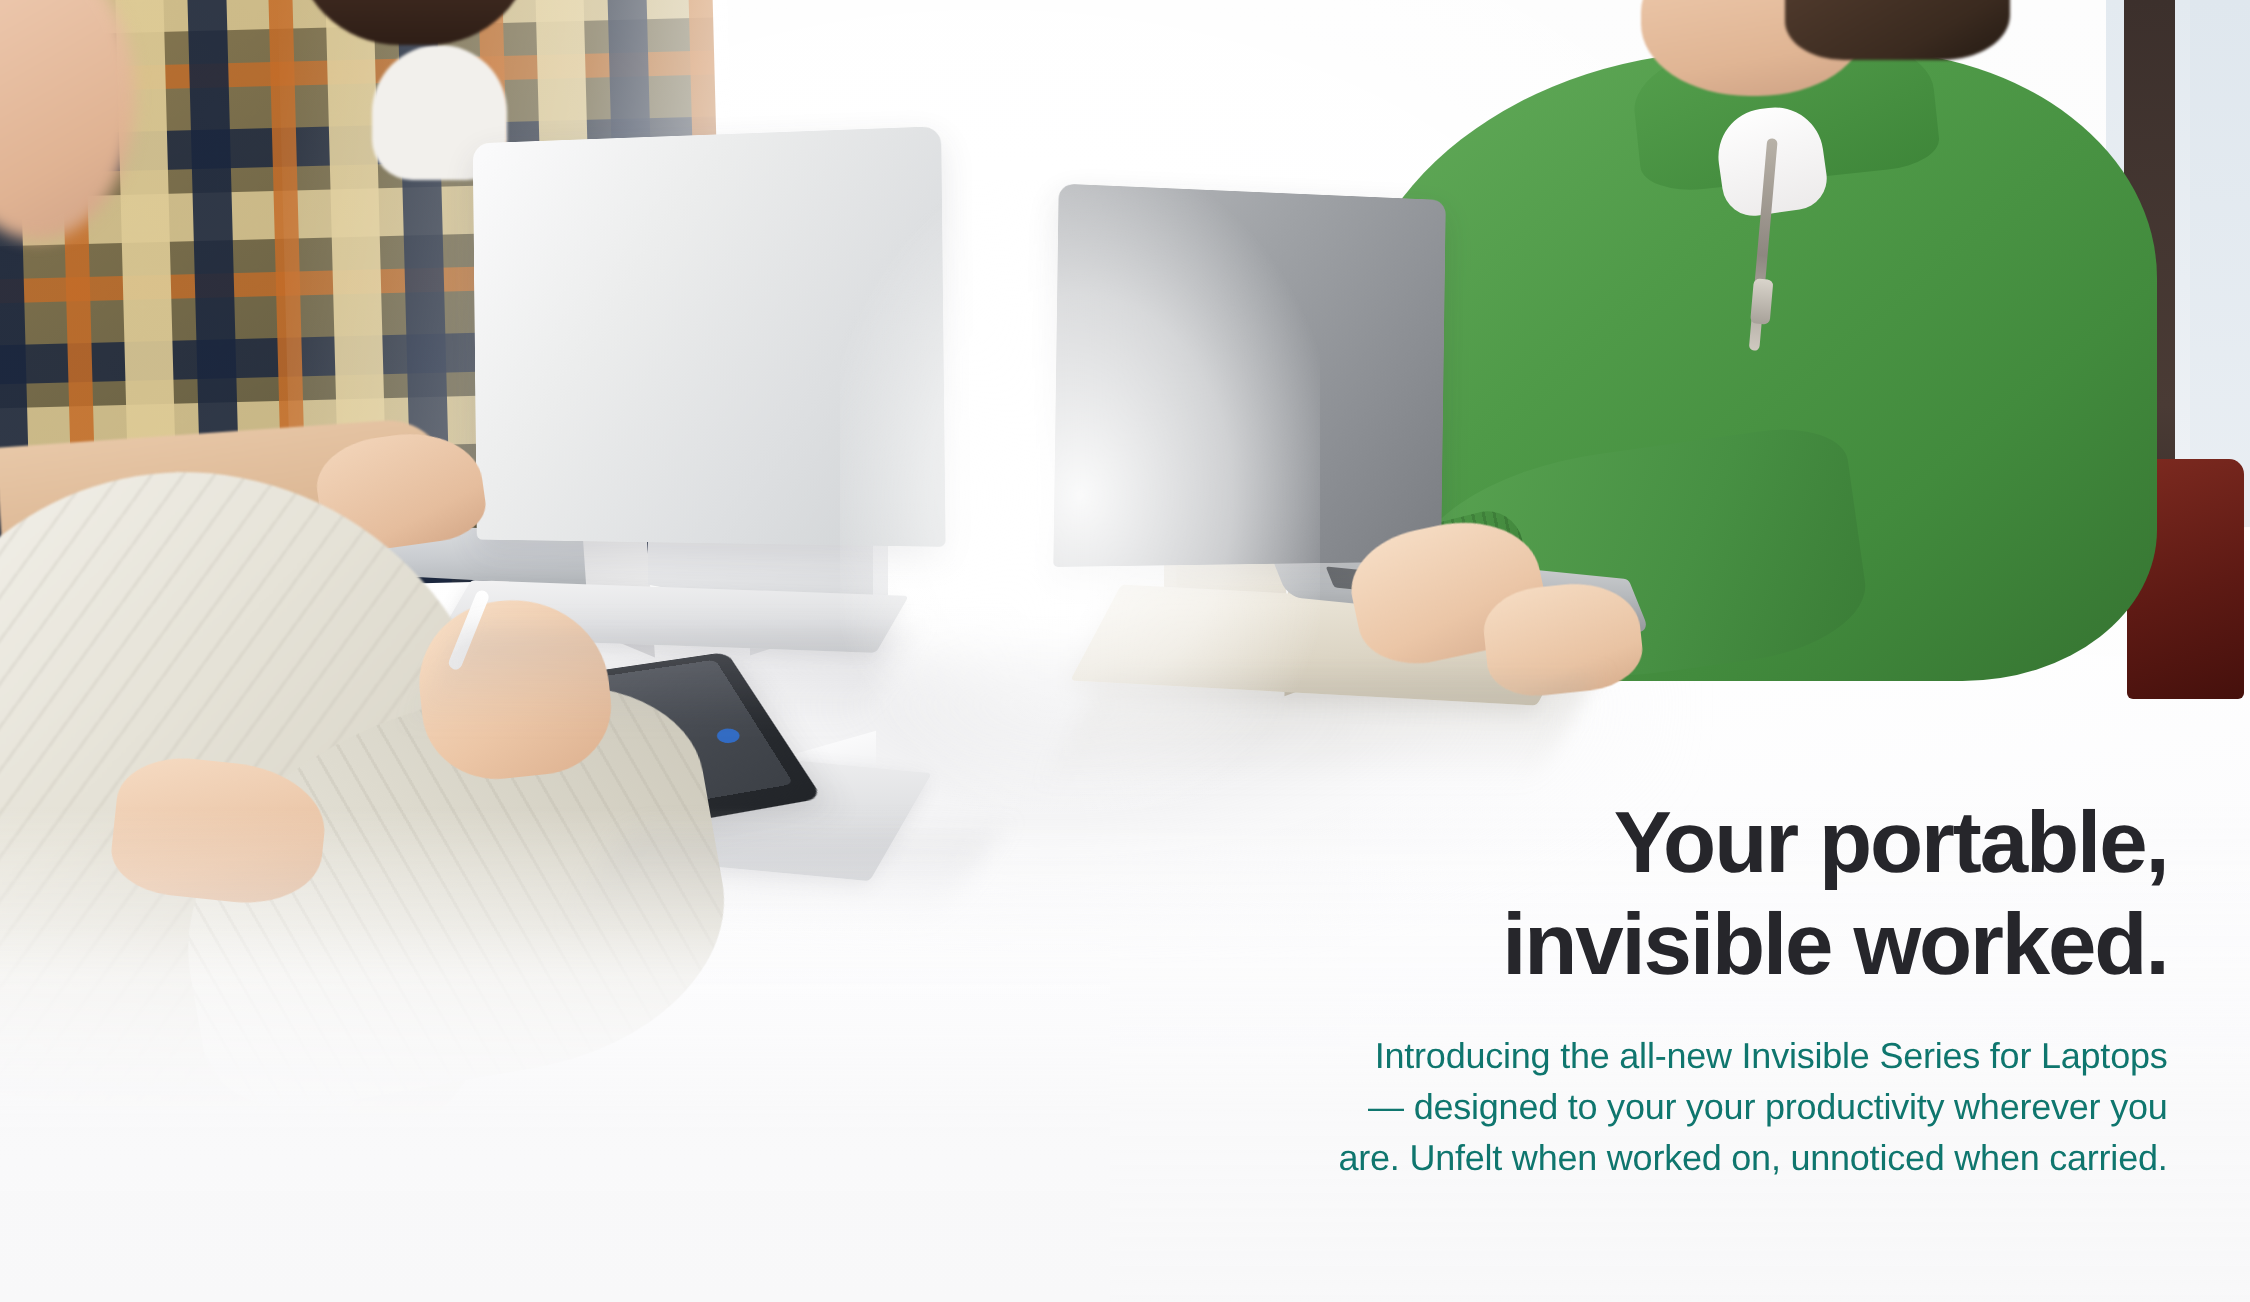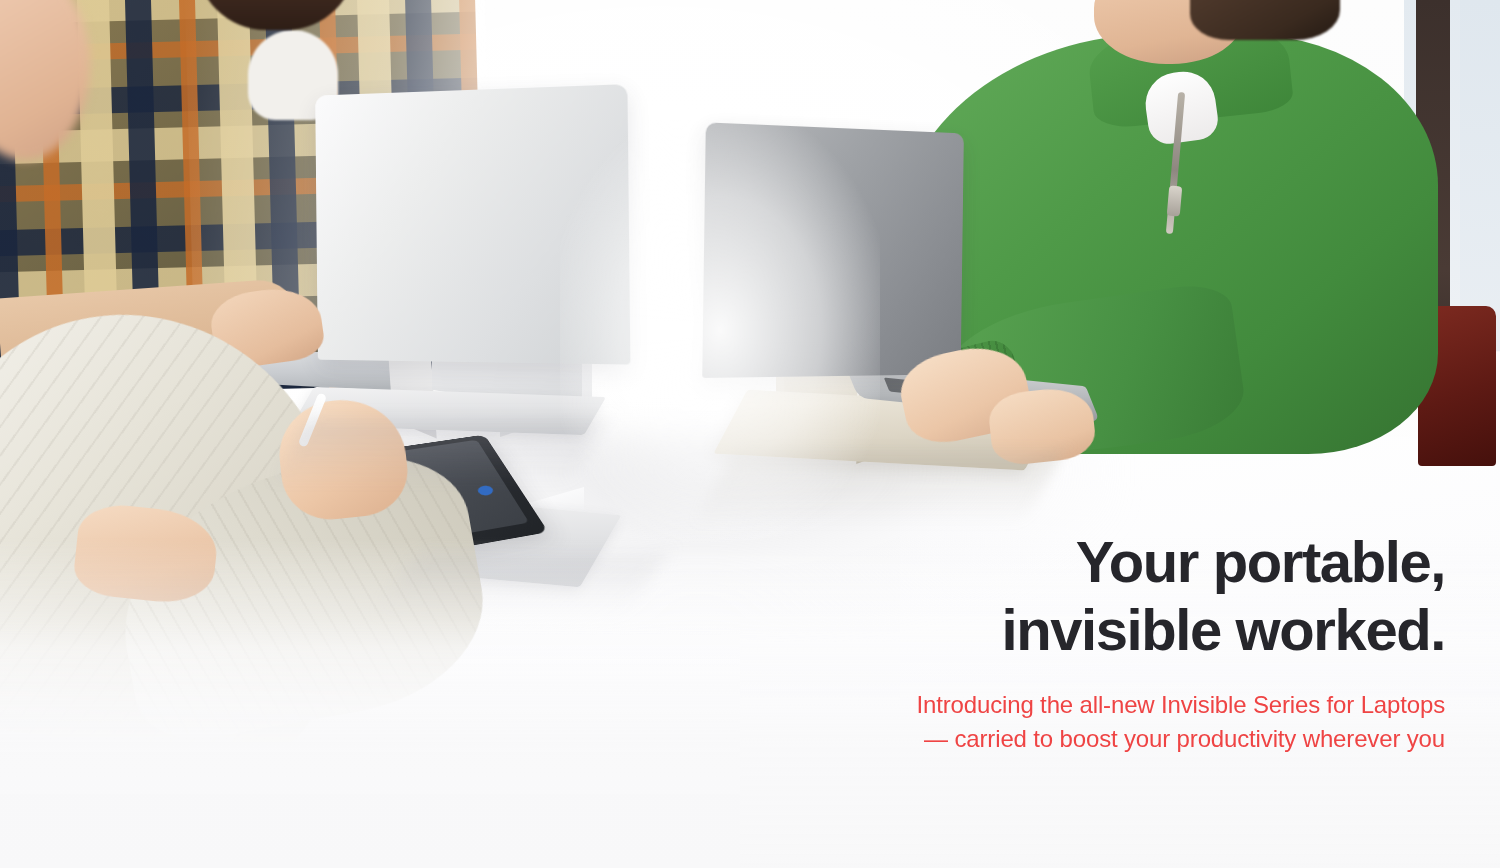--- a/index.html
+++ b/index.html
@@ -693,21 +693,21 @@
   .headline .ln {
     display: block;
   }
   .subcopy {
     margin: 24px 0 0 0;
     font-family: "Liberation Sans", sans-serif;
     font-size: 24px;
     line-height: 34px;
     font-weight: 400;
     letter-spacing: -0.15px;
-    color: #ef4444;
+    color: #0f766e;
   }
   .subcopy .ln {
     display: block;
   }
 </style>
 </head>
 <body>
 
 <div class="hero">
 
@@ -787,17 +787,18 @@
     <div class="photo-fade-bottom"></div>
   </div>
 
   <div class="copy">
     <h1 class="headline">
       <span class="ln">Your portable,</span>
       <span class="ln">invisible worked.</span>
     </h1>
     <p class="subcopy">
       <span class="ln">Introducing the all-new Invisible Series for Laptops</span>
-      <span class="ln">— carried to boost your productivity wherever you</span>
+      <span class="ln">— designed to your your productivity wherever you</span>
+      <span class="ln">are. Unfelt when worked on, unnoticed when carried.</span>
     </p>
   </div>
 
 </div>
 
 </body></html>

